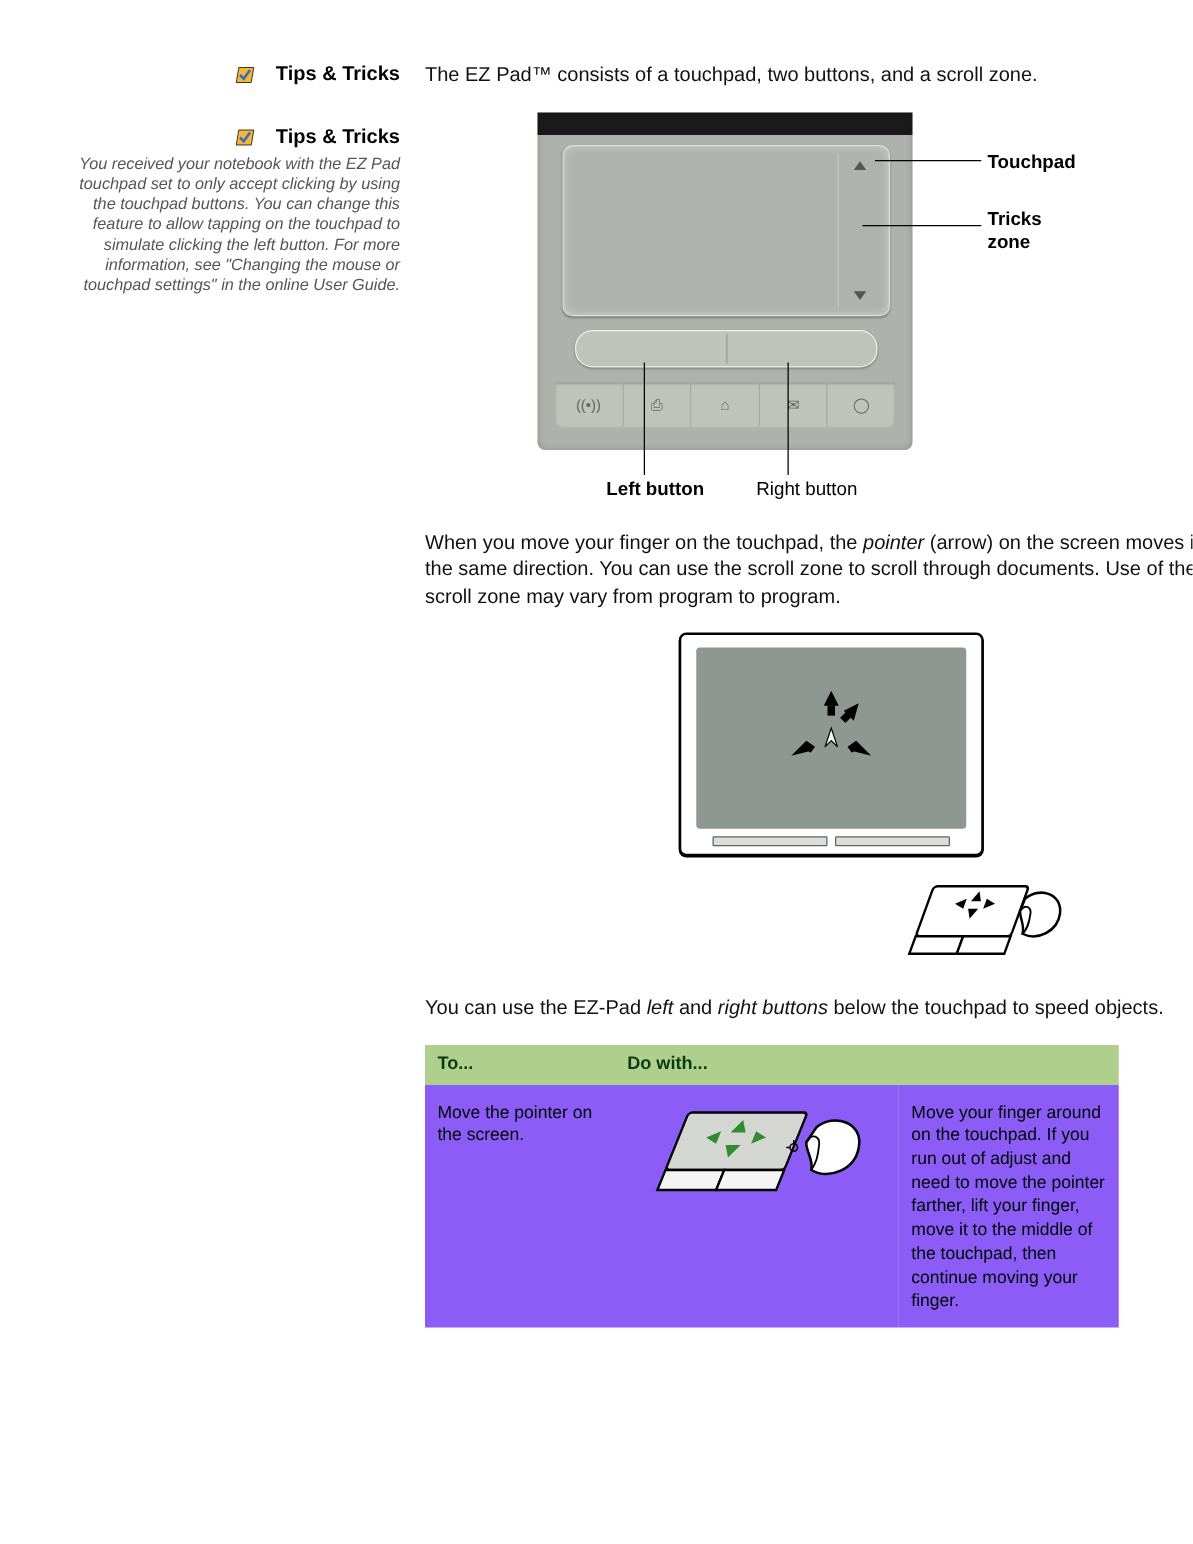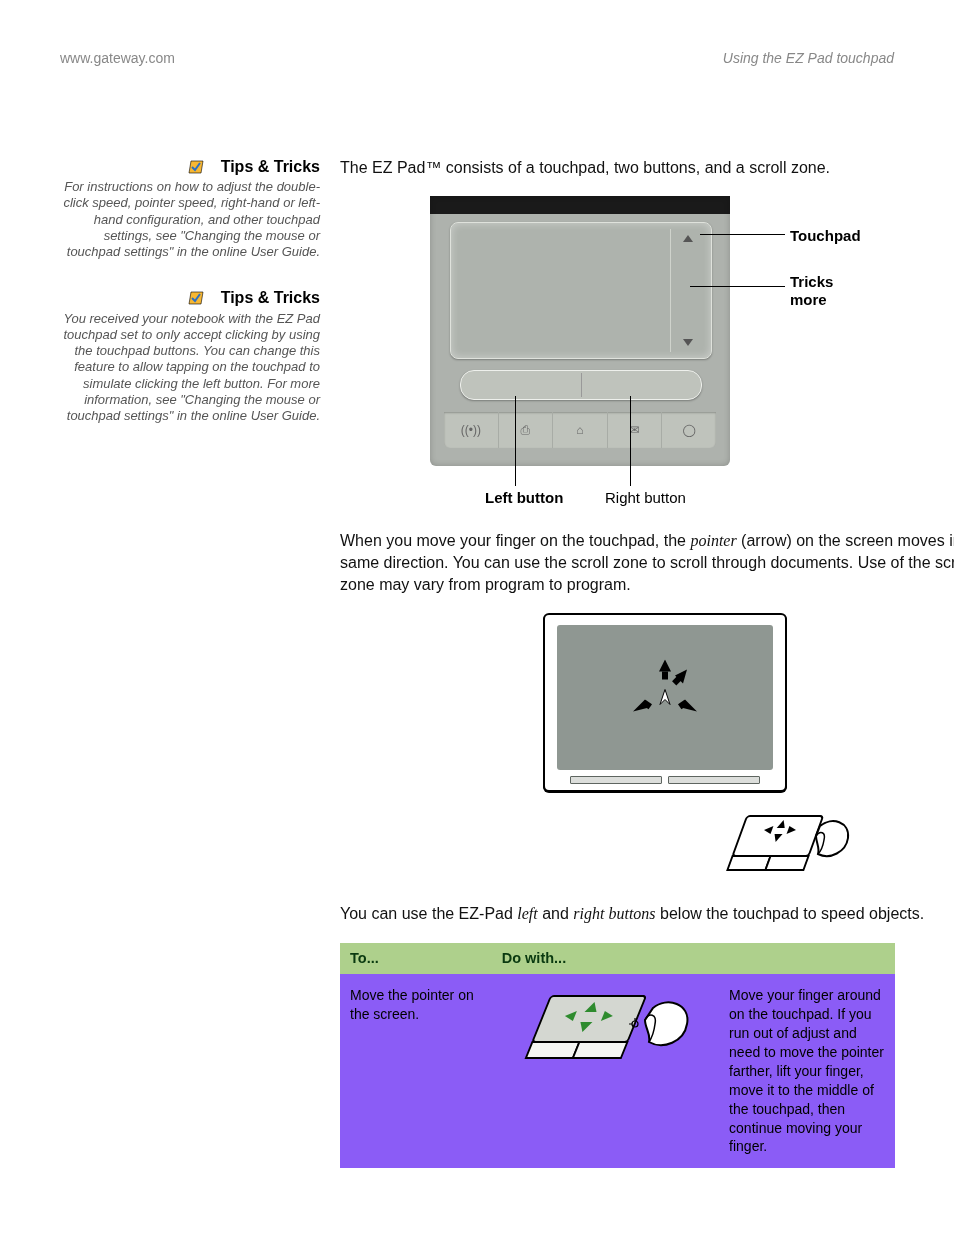--- a/index.html
+++ b/index.html
@@ -186,21 +186,21 @@
     height: 6px;
     border-radius: 1px;
     background: #dcdedb;
   }
   .mini-tp {
     position: absolute;
     right: -40px; bottom: -45px;
   }
   
   .p2, .p3 { font-size: 16px; }
-  .p2 i, .p3 i { font-style: italic; font-family: Liberation Serif, serif; }
+  .p2 i, .p3 i { font-style: italic; }
   
   .action-table {
     width: 555px;
     border-collapse: collapse;
     margin-top: 4px;
     font-size: 14.5px;
   }
   .action-table thead th {
     background: #aed08c;
     text-align: left;
@@ -218,37 +218,32 @@
   }
   .action-table tbody td.img-cell {
     text-align: center;
   }
 </style>
 </head>
 <body>
 
 <div class="page">
 
-  <div class="header">
-    <span>www.gateway.com</span>
-    <span class="right">Using the EZ Pad touchpad</span>
-  </div>
 
   <div class="columns">
 
     <aside class="sidebar">
       <div class="tip-block">
         <div class="tip-title">
           <svg width="18" height="16" viewBox="0 0 18 16">
             <polygon points="2,14 14,14 16,2 4,2" fill="#f7b733" stroke="#000" stroke-width="0.6"></polygon>
             <polyline points="5,8 8,11 13,4" fill="none" stroke="#2b70c4" stroke-width="2"></polyline>
           </svg>
           <span>Tips &amp; Tricks</span>
         </div>
-        <div>For instructions on how to adjust the double-click speed, pointer speed, right-hand or left-hand configuration, and other touchpad settings, see "Changing the mouse or touchpad settings" in the online User Guide.</div>
       </div>
       <div class="tip-block">
         <div class="tip-title">
           <svg width="18" height="16" viewBox="0 0 18 16">
             <polygon points="2,14 14,14 16,2 4,2" fill="#f7b733" stroke="#000" stroke-width="0.6"></polygon>
             <polyline points="5,8 8,11 13,4" fill="none" stroke="#2b70c4" stroke-width="2"></polyline>
           </svg>
           <span>Tips &amp; Tricks</span>
         </div>
         <div>You received your notebook with the EZ Pad touchpad set to only accept clicking by using the touchpad buttons. You can change this feature to allow tapping on the touchpad to simulate clicking the left button. For more information, see "Changing the mouse or touchpad settings" in the online User Guide.</div>
@@ -272,21 +267,21 @@
             <div>✉</div>
             <div>◯</div>
           </div>
         </div>
 
         <div class="line" style="left:270px; top:38px; width:85px;"></div>
         <span class="lbl" style="left:360px; top:30px; font-weight:bold;">Touchpad</span>
 
         <div class="line" style="left:260px; top:90px; width:95px;"></div>
         <span class="lbl" style="left:360px; top:76px; font-weight:bold;">Tricks</span>
-        <span class="lbl" style="left:360px; top:94px; font-weight:bold;">more</span>
+        <span class="lbl" style="left:360px; top:94px; font-weight:bold;">zone</span>
 
         <div class="vline" style="left:85px; top:200px; height:90px;"></div>
         <span class="lbl" style="left:55px; top:292px;font-weight:bold;">Left button</span>
 
         <div class="vline" style="left:200px; top:200px; height:90px;"></div>
         <span class="lbl" style="left:175px; top:292px;">Right button</span>
       </div>
 
       <p class="p2">
         <span>When you move your finger on the touchpad, the </span><i>pointer</i><span> (arrow) on the screen moves in the same direction. You can use the scroll zone to scroll through documents. Use of the scroll zone may vary from program to program.</span>

